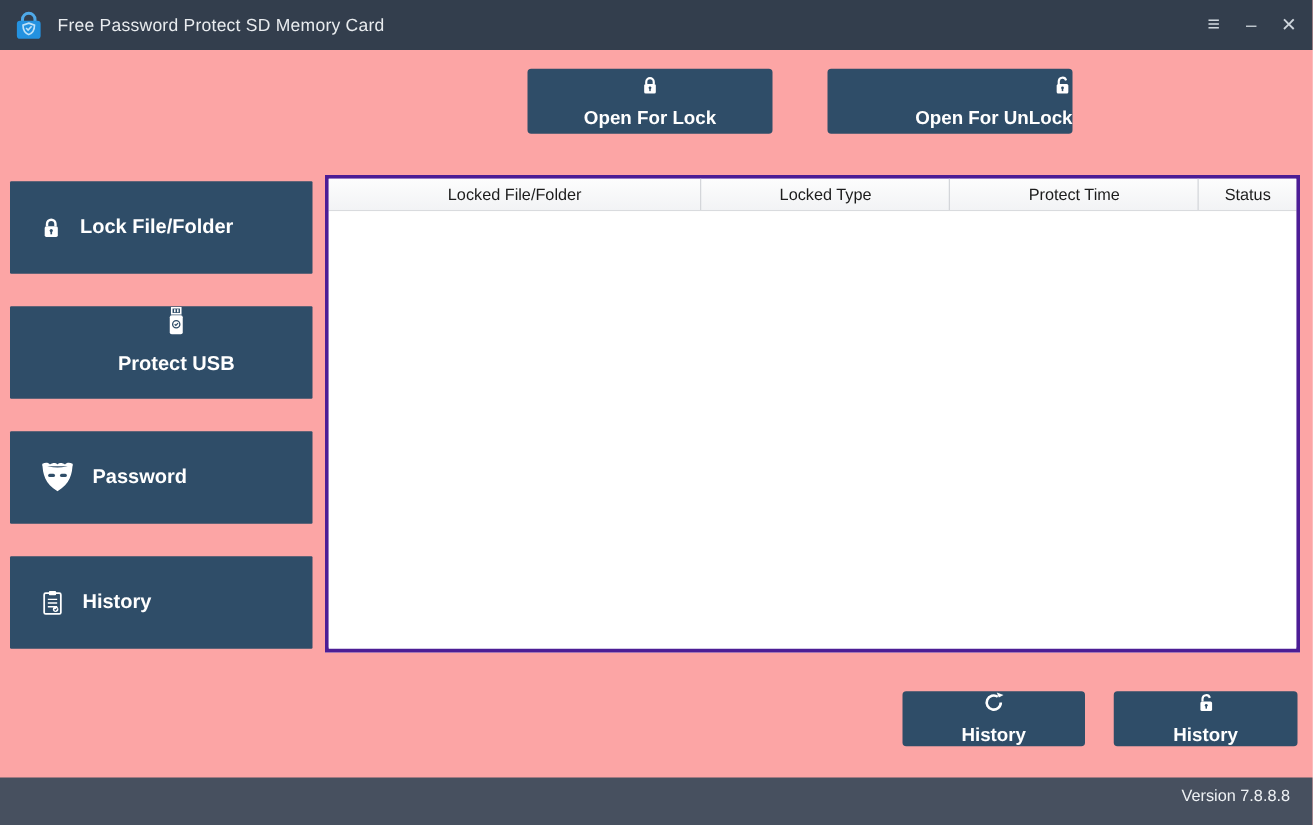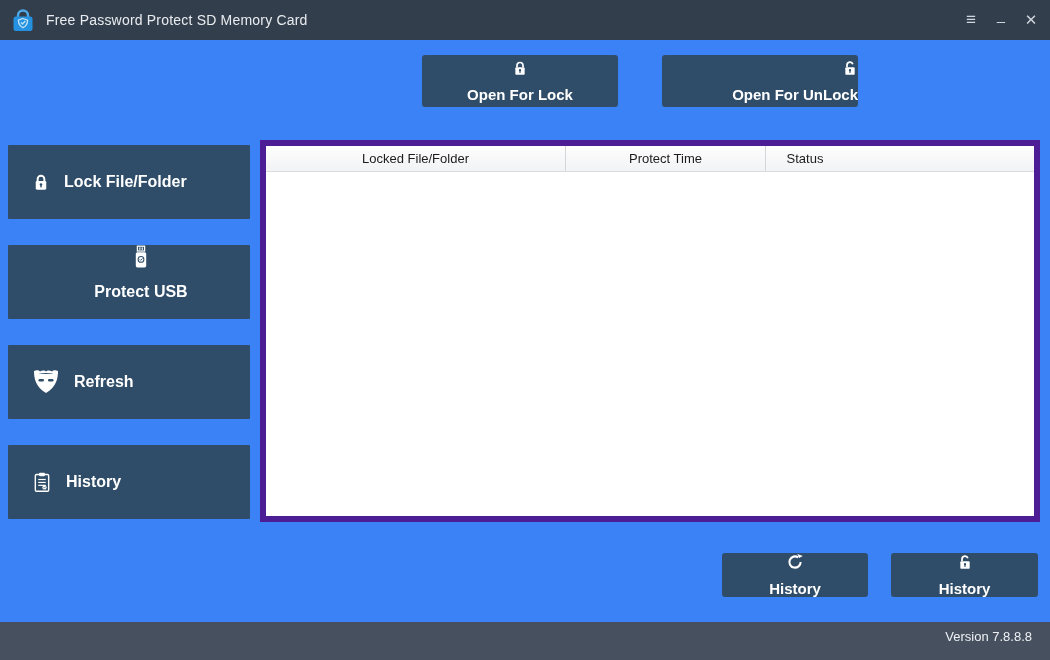--- a/index.html
+++ b/index.html
@@ -6,21 +6,21 @@
   html, body { width: 1050px; height: 660px; }
   body {
     font-family: "Liberation Sans", sans-serif;
     background: #fbfbfb;
     overflow: hidden;
   }
   #app {
     position: relative;
     width: 1050px;
     height: 660px;
-    background: #3b82f6;
+    background: #fca5a5;
   }
 
   
   .titlebar {
     position: absolute;
     top: 0; left: 0;
     width: 1050px; height: 40px;
     background: #333e4d;
     display: flex;
     align-items: center;
@@ -100,21 +100,21 @@
   #side-disguise { top: 345px; }
   #side-history  { top: 445px; }
   .side-btn svg { flex: 0 0 auto; }
 
   
   .table-wrap {
     position: absolute;
     left: 260px; top: 140px;
     width: 780px; height: 382px;
     background: #ffffff;
-    border: 6px solid #4c1d95;
+    border: 3px solid #4c1d95;
   }
   .table-header {
     display: flex;
     height: 26px;
     background: linear-gradient(#fdfdfd, #f2f3f5);
     border-bottom: 1px solid #d9dbde;
   }
   .th {
     display: flex;
     align-items: center;
@@ -211,39 +211,40 @@
     <span>Protect USB</span>
   </div>
 
   <div class="side-btn" id="side-disguise">
     <svg width="28" height="26" viewBox="0 0 28 26">
       <path d="M2 2 C5 4 9 5 14 5 C19 5 23 4 26 2 C26 10 24 18 14 24 C4 18 2 10 2 2 Z" fill="#fff"></path>
       <path d="M2 2 C4.5 0.8 7 1.2 8 2.6 C10 1 13 1 14 2.6 C15 1 18 1 20 2.6 C21 1.2 23.5 0.8 26 2 L26 4 L2 4 Z" fill="#fff"></path>
       <rect x="6.5" y="10" width="5.5" height="2.6" rx="1.3" fill="#2f4d68"></rect>
       <rect x="16" y="10" width="5.5" height="2.6" rx="1.3" fill="#2f4d68"></rect>
     </svg>
-    <span>Refresh</span>
+    <span>Password</span>
   </div>
 
   <div class="side-btn" id="side-history">
     <svg width="20" height="22" viewBox="0 0 24 26">
       <rect x="4" y="4" width="16" height="20" rx="1.5" fill="none" stroke="#fff" stroke-width="1.7"></rect>
       <rect x="8.5" y="2" width="7" height="4" rx="1" fill="#fff"></rect>
       <line x1="7.5" y1="10" x2="16.5" y2="10" stroke="#fff" stroke-width="1.4"></line>
       <line x1="7.5" y1="13.5" x2="16.5" y2="13.5" stroke="#fff" stroke-width="1.4"></line>
       <line x1="7.5" y1="17" x2="16.5" y2="17" stroke="#fff" stroke-width="1.4"></line>
       <circle cx="15" cy="19.5" r="2.6" fill="#fff"></circle>
       <path d="M13.9 19.5 l0.9 0.9 l1.6 -1.8" fill="none" stroke="#2f4d68" stroke-width="1"></path>
     </svg>
     <span>History</span>
   </div>
 
   <div class="table-wrap">
     <div class="table-header">
       <div class="th th-file">Locked File/Folder</div>
+      <div class="th th-type">Locked Type</div>
       <div class="th th-time">Protect Time</div>
       <div class="th th-status">Status</div>
     </div>
     <div class="table-body" id="table-body"></div>
   </div>
 
   <button class="btn" id="btn-refresh">
     <svg width="18" height="18" viewBox="0 0 24 24">
       <path d="M19.5 12 a7.5 7.5 0 1 1 -3.2 -6.1" fill="none" stroke="#fff" stroke-width="2.8"></path>
       <path d="M15.2 1.2 l2.2 5.4 l5 -2.6 Z" fill="#fff"></path>

